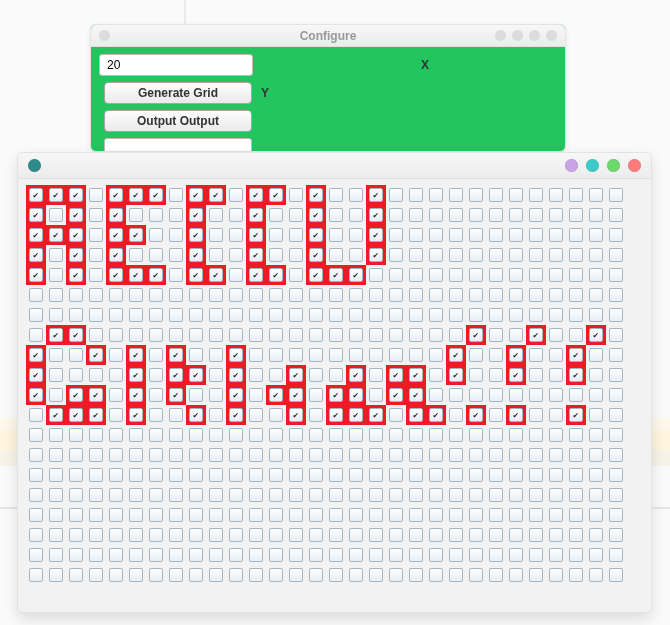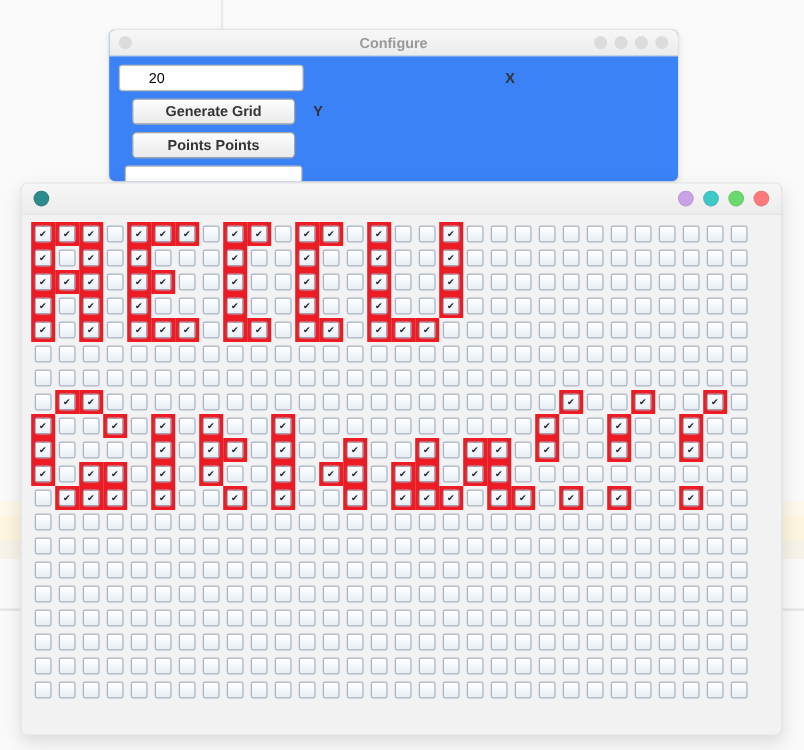--- a/index.html
+++ b/index.html
@@ -38,21 +38,21 @@
     background: #eaeaea;
   }
 
   
   .cfg-window {
     position: absolute;
     left: 90px;
     top: 24px;
     width: 476px;
     height: 128px;
-    background: #3b82f6;
+    background: #22c55e;
     border: 1px solid #e3e3e3;
     border-radius: 6px;
     box-shadow: 0 2px 6px rgba(0,0,0,.08);
     overflow: hidden;
   }
   .cfg-titlebar {
     height: 22px;
     background: linear-gradient(#f7f7f7,#ececec);
     border-bottom: 1px solid #e0e0e0;
     display: flex;
@@ -84,32 +84,32 @@
     grid-template-columns: 158px 160px 158px;
     grid-template-rows: 24px 24px 24px 24px;
     gap: 4px 0;
     align-items: center;
   }
   .cfg-input {
     width: 154px;
     height: 22px;
     border: 1px solid #bbb;
     border-radius: 3px;
-    padding: 2px 24px;
+    padding: 2px 7px;
     font-size: 12px;
     background: #fff;
   }
   .cfg-label {
     font-weight: 700;
     font-size: 12px;
     color: #333;
     padding-left: 4px;
   }
   .cfg-btn {
-    width: 136px;
+    width: 148px;
     height: 22px;
     margin: 0 auto;
     border: 1px solid #a5a5a5;
     border-radius: 4px;
     background: linear-gradient(#fdfdfd,#eaeaea);
     font-size: 12px;
     font-weight: 600;
     color: #333;
     display: flex;
     align-items: center;
@@ -212,21 +212,21 @@
   <div class="cfg-body">
 
     <input class="cfg-input" value="20" style="">
     <div></div>
 
     <div class="cfg-label">X</div>
     <div class="cfg-btn">Generate Grid</div>
     <div class="cfg-label">Y</div>
 
     <div></div>
-    <div class="cfg-btn">Points Points</div>
+    <div class="cfg-btn">Output Output</div>
     <div></div>
 
     <div></div>
     <input class="cfg-small-input" value="" style="">
     <div></div>
   </div>
 </div>
 
 <div class="grid-window">
   <div class="grid-titlebar">

